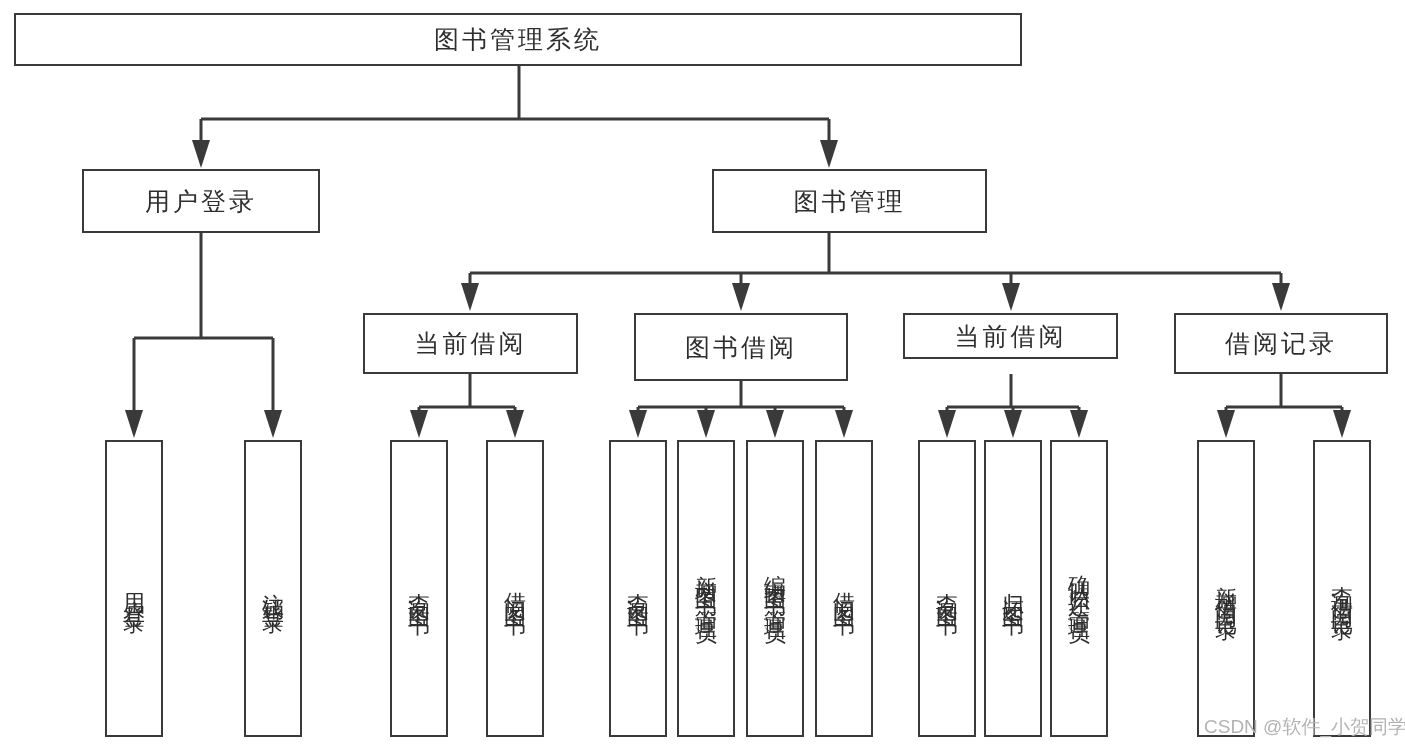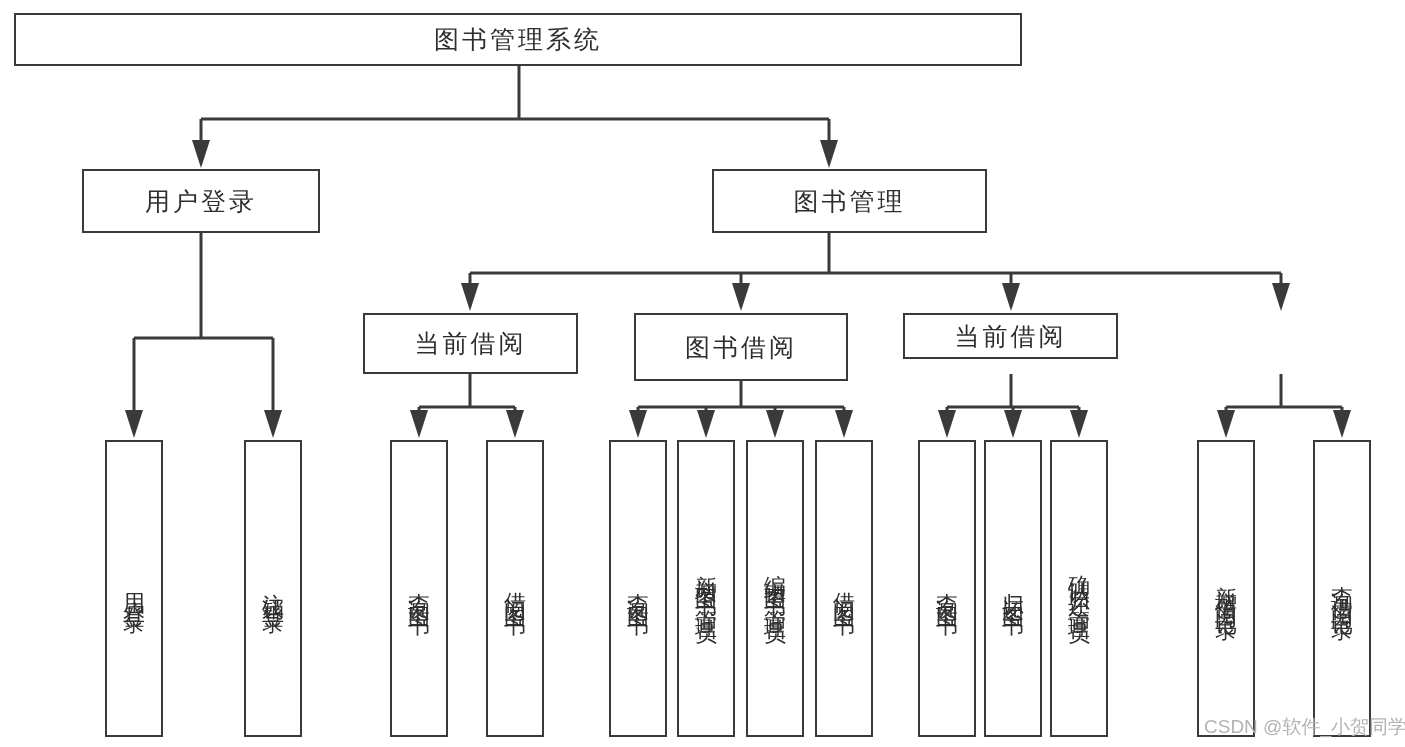--- a/index.html
+++ b/index.html
@@ -76,20 +76,23 @@
 
   <div class="box h" style="left:363px;top:313px;width:215px;height:61px">
     <span class="lbl">当前借阅</span>
   </div>
   <div class="box h" style="left:634px;top:313px;width:214px;height:68px">
     <span class="lbl">图书借阅</span>
   </div>
   <div class="box h" style="left:903px;top:313px;width:215px;height:46px">
     <span class="lbl">当前借阅</span>
   </div>
+  <div class="box h" style="left:1174px;top:313px;width:214px;height:61px">
+    <span class="lbl">借阅记录</span>
+  </div>
 
   <div class="box v" style="left:105px;top:440px;width:58px;height:297px">
     <span class="lbl">用户登录</span>
   </div>
   <div class="box v" style="left:244px;top:440px;width:58px;height:297px">
     <span class="lbl">注销登录</span>
   </div>
 
   <div class="box v" style="left:390px;top:440px;width:58px;height:297px">
     <span class="lbl">查询图书</span>

